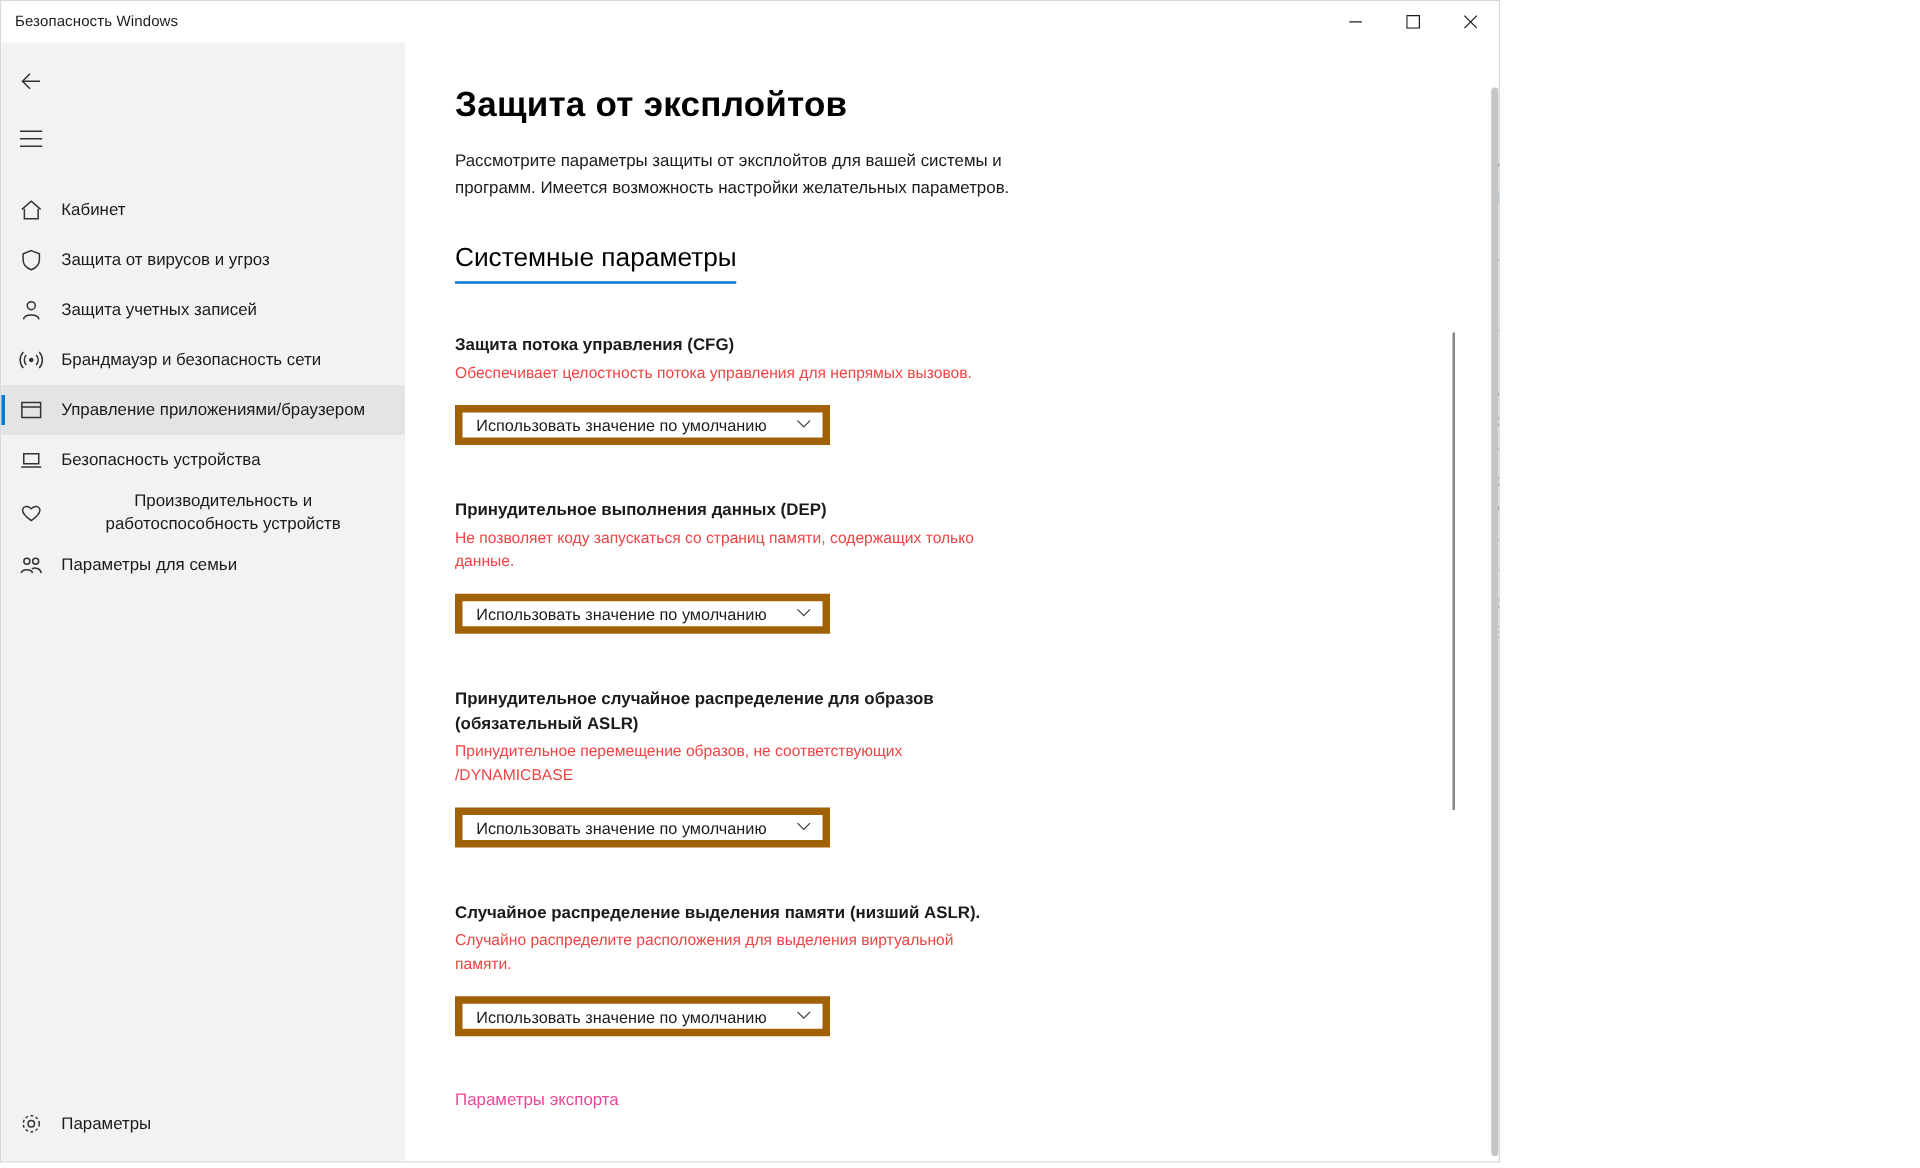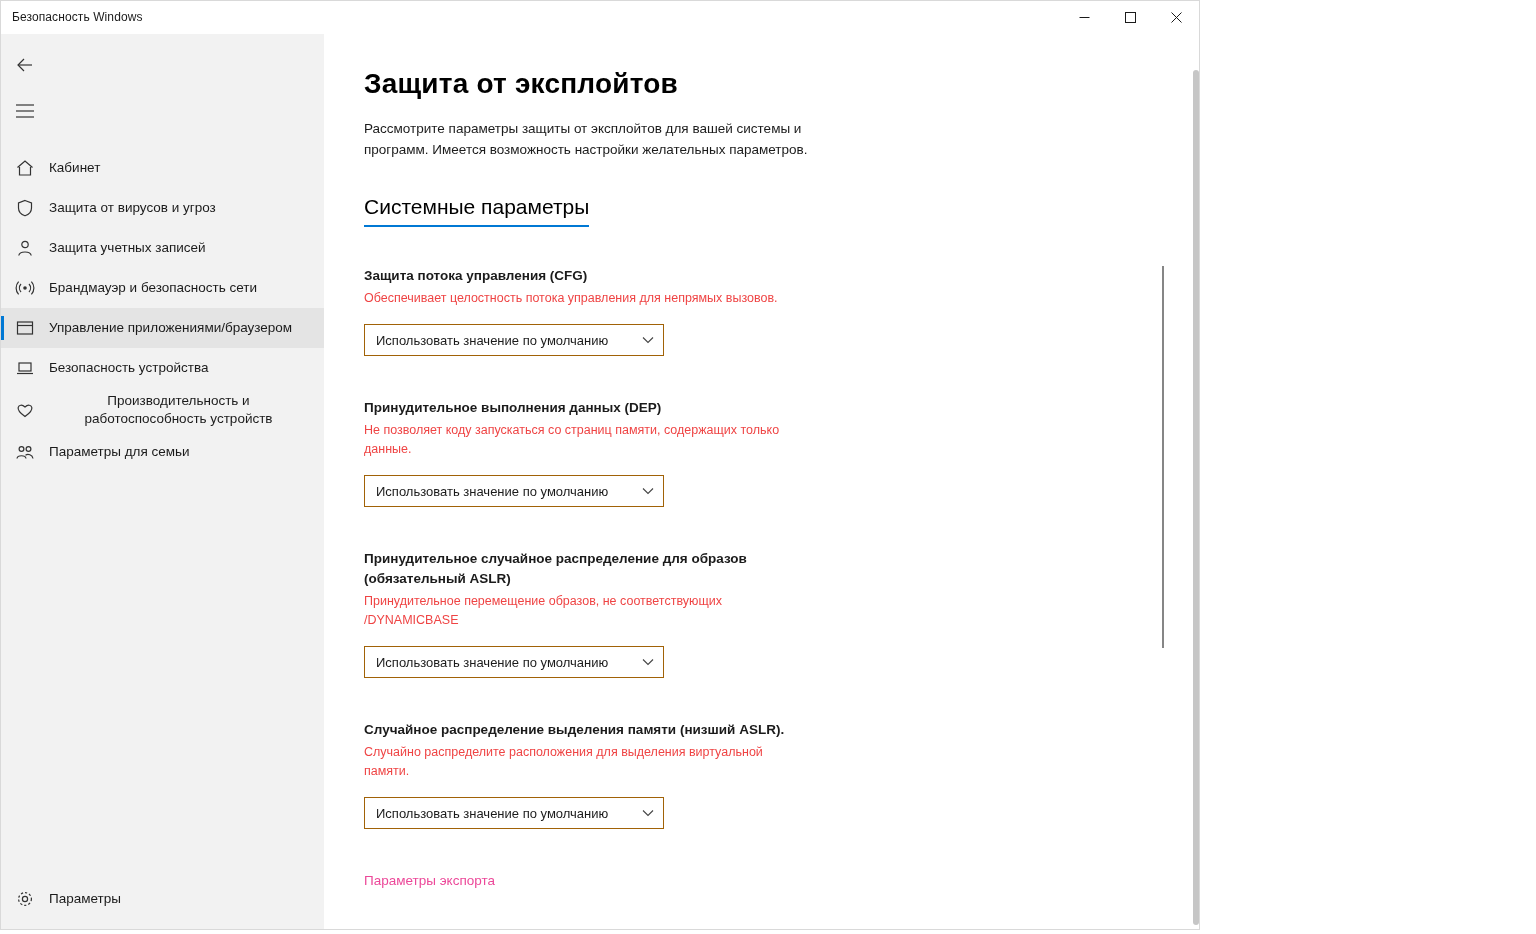--- a/index.html
+++ b/index.html
@@ -164,21 +164,21 @@
   .setting-desc {
     font-size: 12.5px;
     color: #ef4444;
     line-height: 19px;
     max-width: 440px;
     margin-bottom: 16px;
   }
   .combo {
     width: 300px;
     height: 32px;
-    border: 1px solid #a16207;
+    border: 6px solid #a16207;
     background: #ffffff;
     display: flex;
     align-items: center;
     justify-content: space-between;
     padding: 0 9px 0 11px;
     font-size: 13px;
     color: #1b1b1b;
   }
   .chev { color: #444; font-size: 11px; line-height: 1; }
   .export-link {

